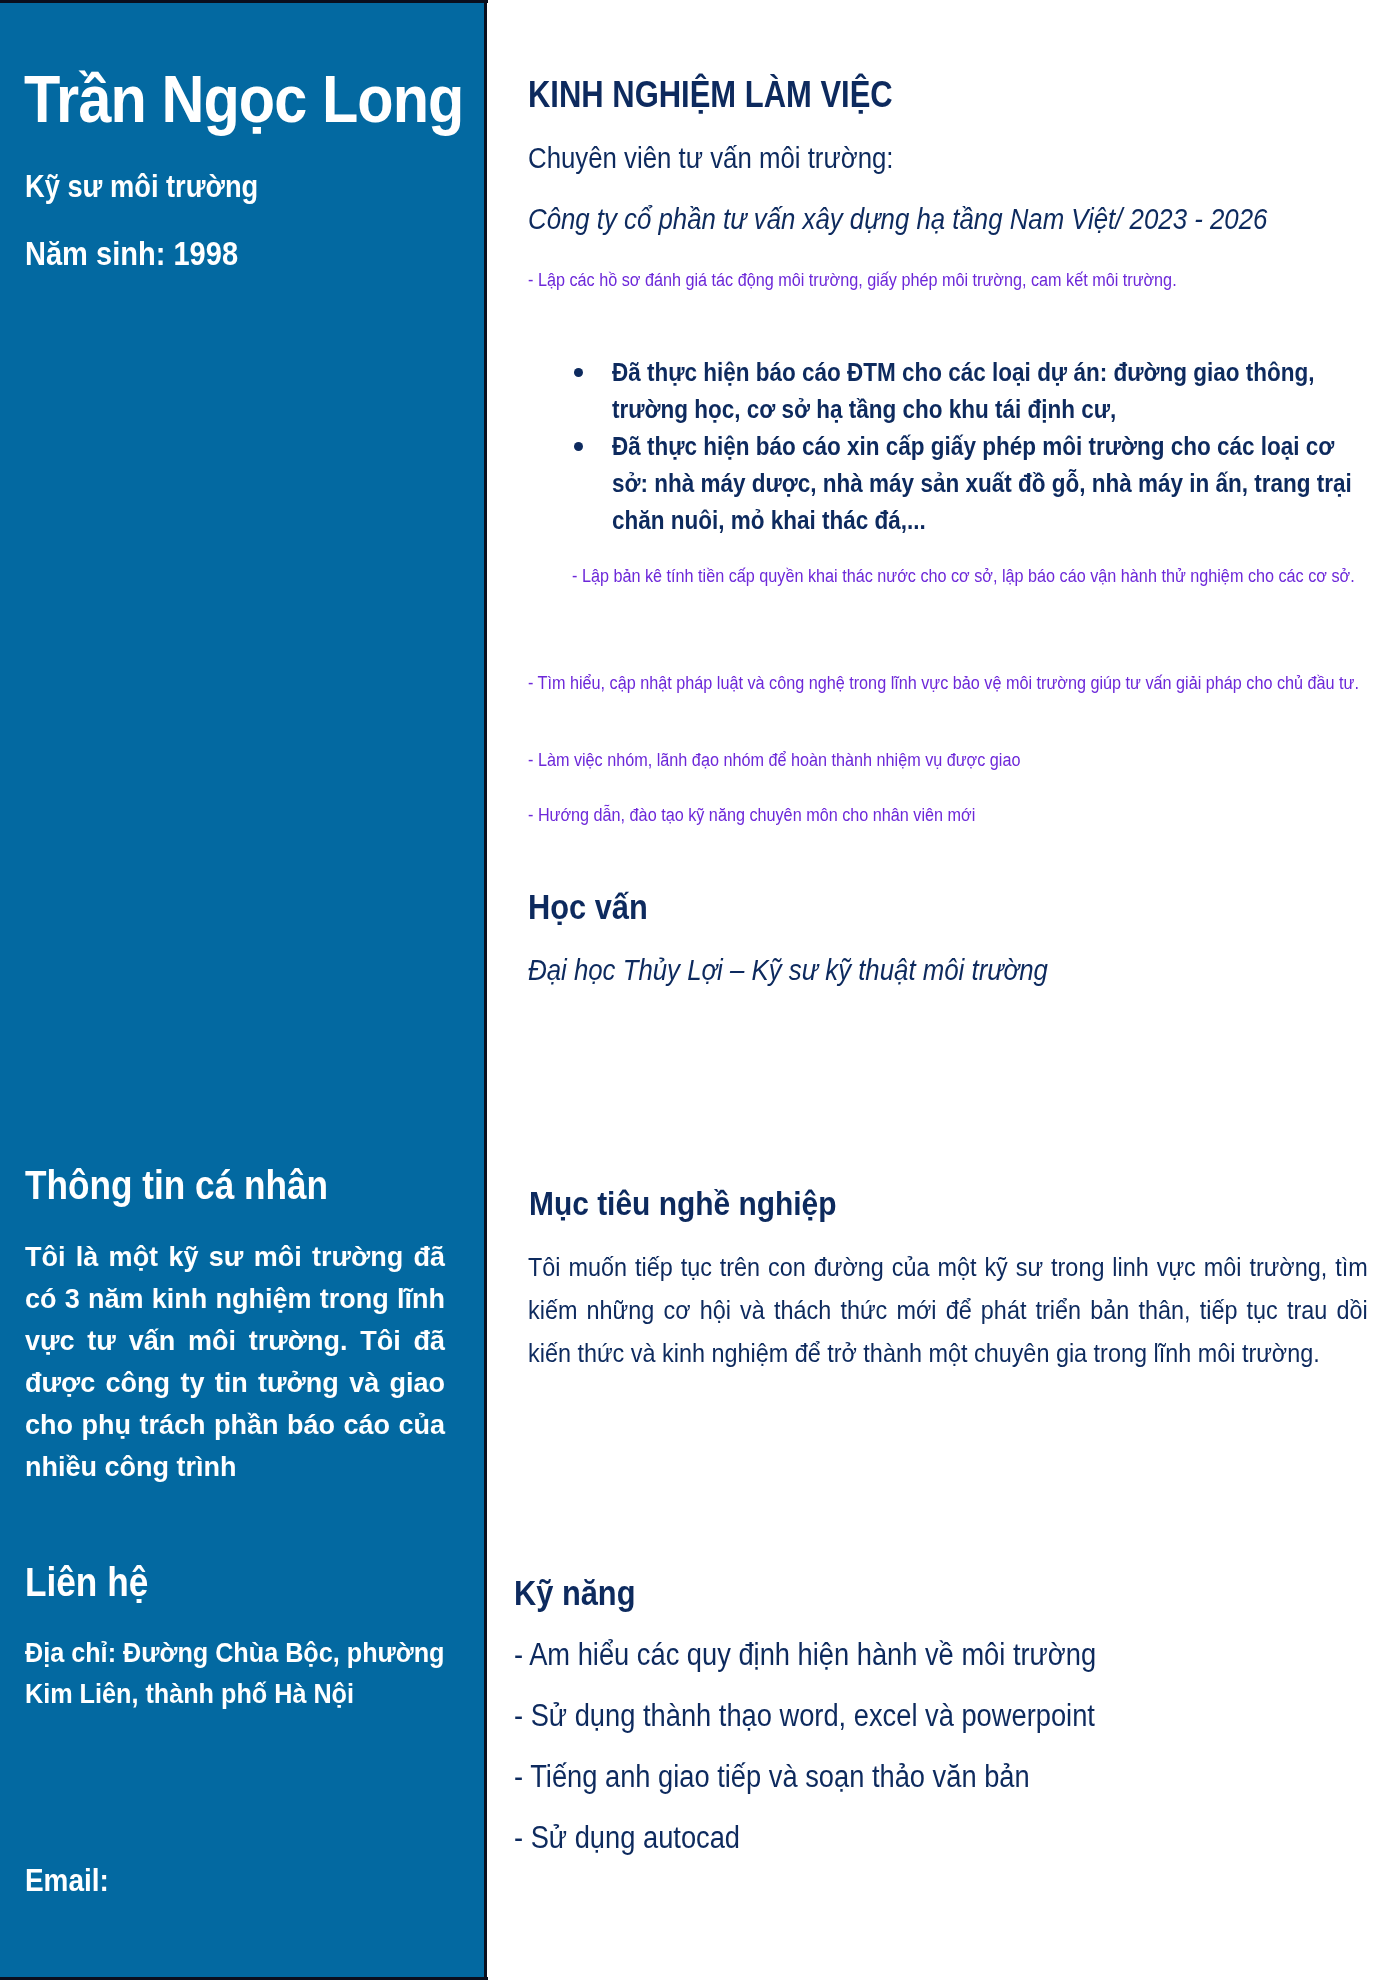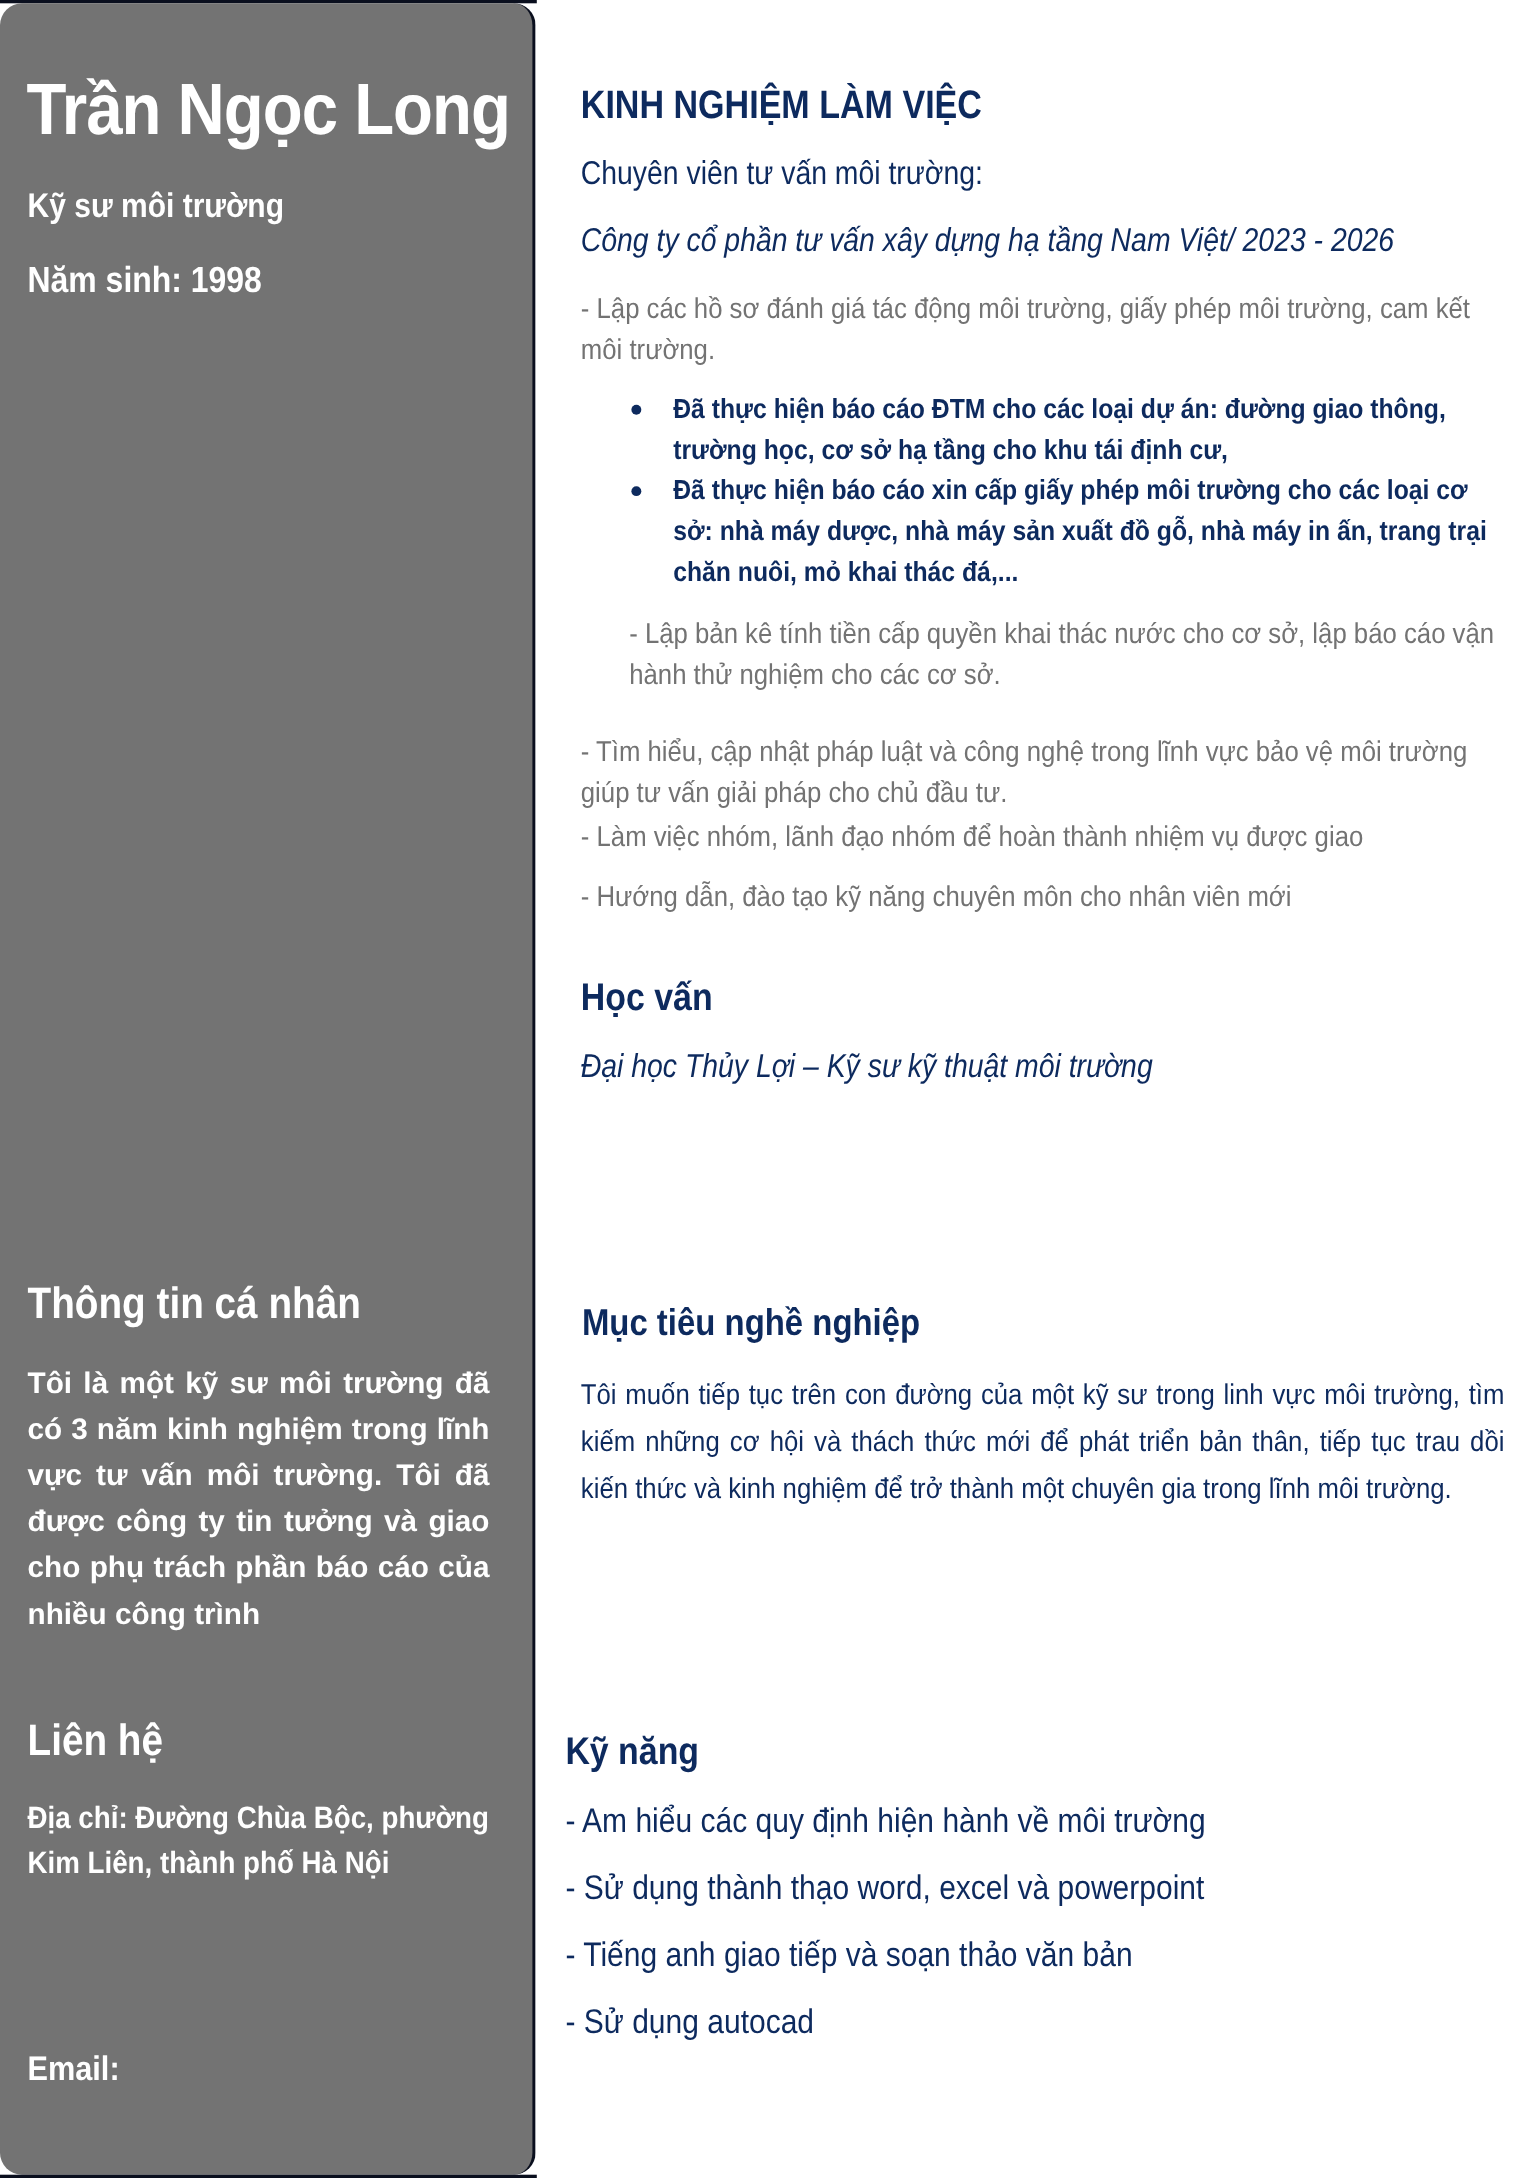--- a/index.html
+++ b/index.html
@@ -5,23 +5,22 @@
   html, body { margin: 0; padding: 0; }
   body {
     width: 1400px; height: 1980px; position: relative; overflow: hidden;
     background: #ffffff;
     font-family: "Liberation Sans", "DejaVu Sans", sans-serif;
   }
   .frame-top { position: absolute; left: 0; top: 0; width: 488px; height: 3px; background: #0a0f1e; }
   .frame-bottom { position: absolute; left: 0; bottom: 0; width: 488px; height: 3px; background: #0a0f1e; }
   .sidebar {
     position: absolute; left: 0; top: 3px; width: 484px; height: 1974px;
-    background: #737373; border-right: 3px solid #0a0f1e;
+    background: #0369a1; border-right: 3px solid #0a0f1e;
     color: #ffffff;
-    border-radius: 20px;
   }
   .abs { position: absolute; white-space: nowrap; }
 
   
   .name { left: 24px; top: 58px; font-size: 66px; font-weight: bold; letter-spacing: -1px; transform: scaleX(0.9); transform-origin: left top; }
   .role { left: 25px; top: 166px; font-size: 31px; font-weight: bold; transform: scaleX(0.88); transform-origin: left top; }
   .birth { left: 25px; top: 232px; font-size: 33px; font-weight: bold; transform: scaleX(0.88); transform-origin: left top; }
 
   .side-h { left: 25px; font-size: 40px; font-weight: bold; transform: scaleX(0.88); transform-origin: left top; }
   .side-para {
@@ -31,22 +30,22 @@
   }
   .side-text { left: 25px; font-size: 28px; font-weight: bold; transform: scaleX(0.9); transform-origin: left top; }
 
   
   .main { color: #0d2a5e; }
   .h-main { font-size: 36px; font-weight: bold; transform: scaleX(0.86); transform-origin: left top; }
   .sub { font-size: 30px; transform: scaleX(0.86); transform-origin: left top; }
   .ital { font-style: italic; }
   .para {
     position: absolute; left: 528px; width: 842px;
-    font-size: 26px; line-height: 37px; white-space: normal;
-    color: #737373;
+    font-size: 18px; line-height: 37px; white-space: normal;
+    color: #6d28d9;
   }
   .para-inner { display: block; transform: scaleX(0.9); transform-origin: left top; width: 935px; }
   .bullets { position: absolute; left: 560px; width: 810px; margin: 0; padding: 0; list-style: none; color: #0d2a5e; }
   .bullets li { position: relative; padding-left: 52px; font-size: 25px; line-height: 37px; }
   .bullets li .bdot { position: absolute; left: 14px; top: 14px; width: 9px; height: 9px; border-radius: 50%; background: #0d2a5e; }
   .bullets li .btxt { display: block; transform: scaleX(0.9); transform-origin: left top; width: 843px; }
   .goal {
     position: absolute; left: 528px; width: 840px;
     font-size: 26px; line-height: 43px; color: #0d2a5e; text-align: justify;
   }

